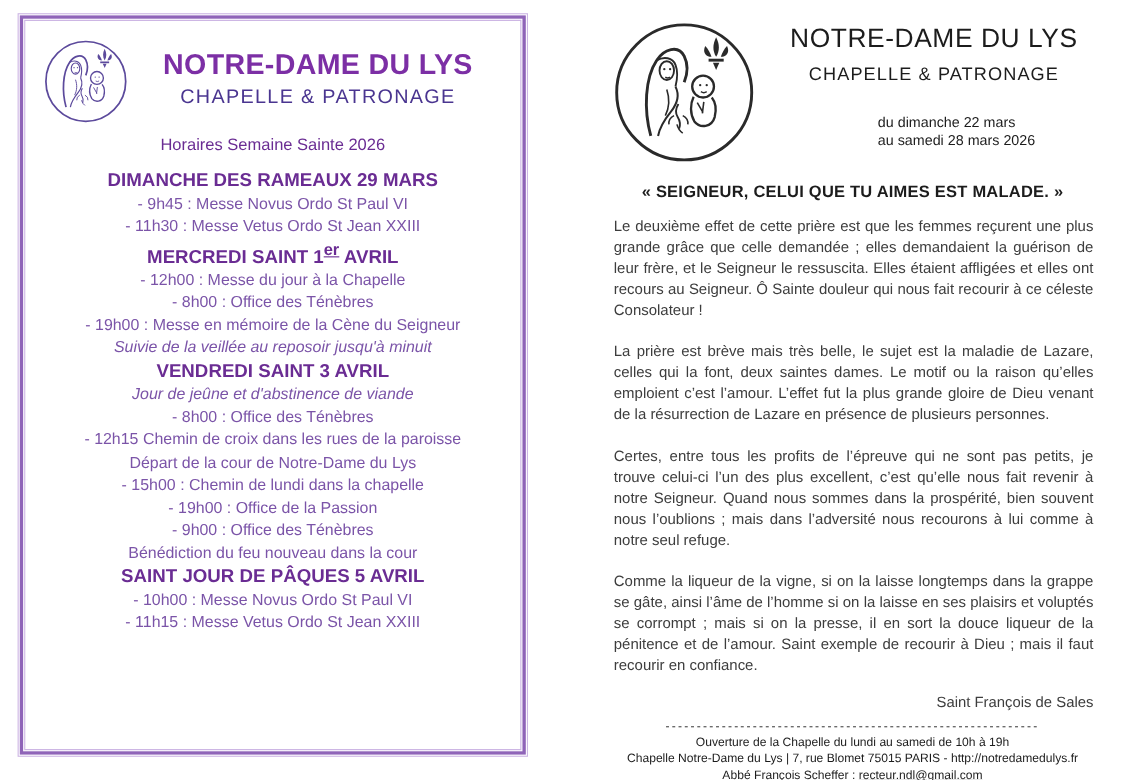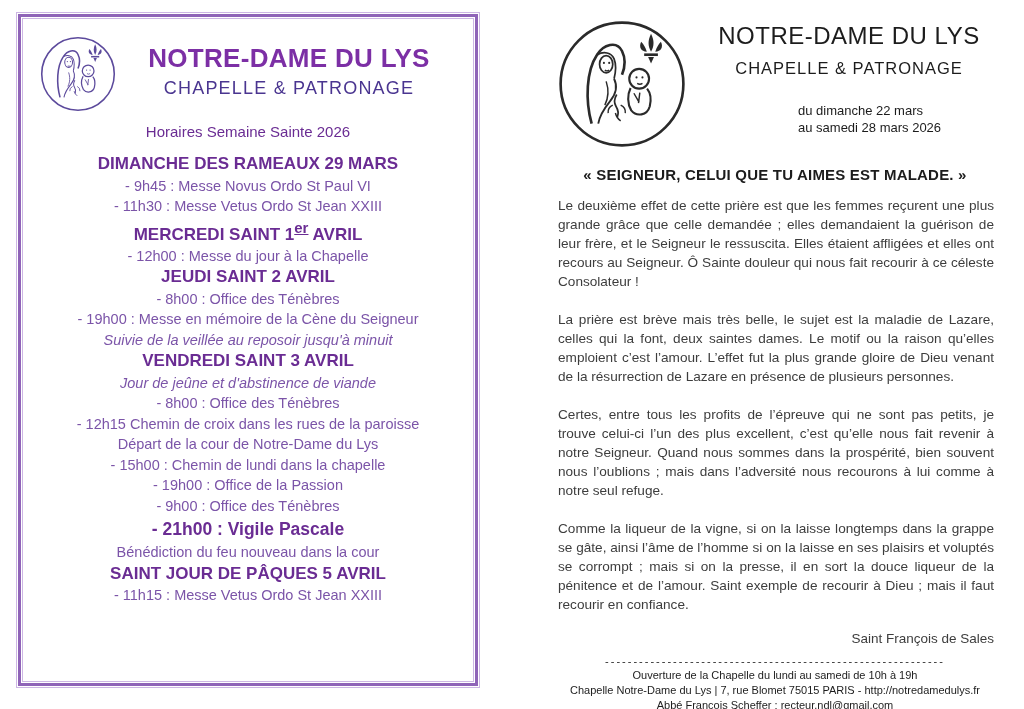--- a/index.html
+++ b/index.html
@@ -91,35 +91,34 @@
       <div class="lp-subtitle">CHAPELLE &amp; PATRONAGE</div>
     </div>
   </div>
   <div class="lp-section-title">Horaires Semaine Sainte 2026</div>
   <div class="schedule">
       <div class="row heading">DIMANCHE DES RAMEAUX 29 MARS</div>
       <div class="row line">- 9h45 : Messe Novus Ordo St Paul VI</div>
       <div class="row line">- 11h30 : Messe Vetus Ordo St Jean XXIII</div>
       <div class="row heading"><span>MERCREDI SAINT 1</span><sup>er</sup><span> AVRIL</span></div>
       <div class="row line">- 12h00 : Messe du jour à la Chapelle</div>
-      <div class="row heading">JEUDI SAINT 2 AVRIL</div>
       <div class="row line">- 8h00 : Office des Ténèbres</div>
       <div class="row line">- 19h00 : Messe en mémoire de la Cène du Seigneur</div>
       <div class="row italic">Suivie de la veillée au reposoir jusqu'à minuit</div>
       <div class="row heading">VENDREDI SAINT 3 AVRIL</div>
       <div class="row italic">Jour de jeûne et d'abstinence de viande</div>
       <div class="row line">- 8h00 : Office des Ténèbres</div>
       <div class="row line">- 12h15 Chemin de croix dans les rues de la paroisse</div>
       <div class="row line">Départ de la cour de Notre-Dame du Lys</div>
       <div class="row line">- 15h00 : Chemin de lundi dans la chapelle</div>
       <div class="row line">- 19h00 : Office de la Passion</div>
       <div class="row line">- 9h00 : Office des Ténèbres</div>
-      <div class="row emphasis">- 21h00 : Vigile Pascale</div>
       <div class="row line">Bénédiction du feu nouveau dans la cour</div>
       <div class="row heading">SAINT JOUR DE PÂQUES 5 AVRIL</div>
+      <div class="row line">- 10h00 : Messe Novus Ordo St Paul VI</div>
       <div class="row line">- 11h15 : Messe Vetus Ordo St Jean XXIII</div>
     </div>
 </div>
 
 <div class="right-page">
   <div class="rp-header">
     <svg class="rp-logo">
         <use href="#ndl-logo"></use>
       </svg>
     <div class="rp-titles">

